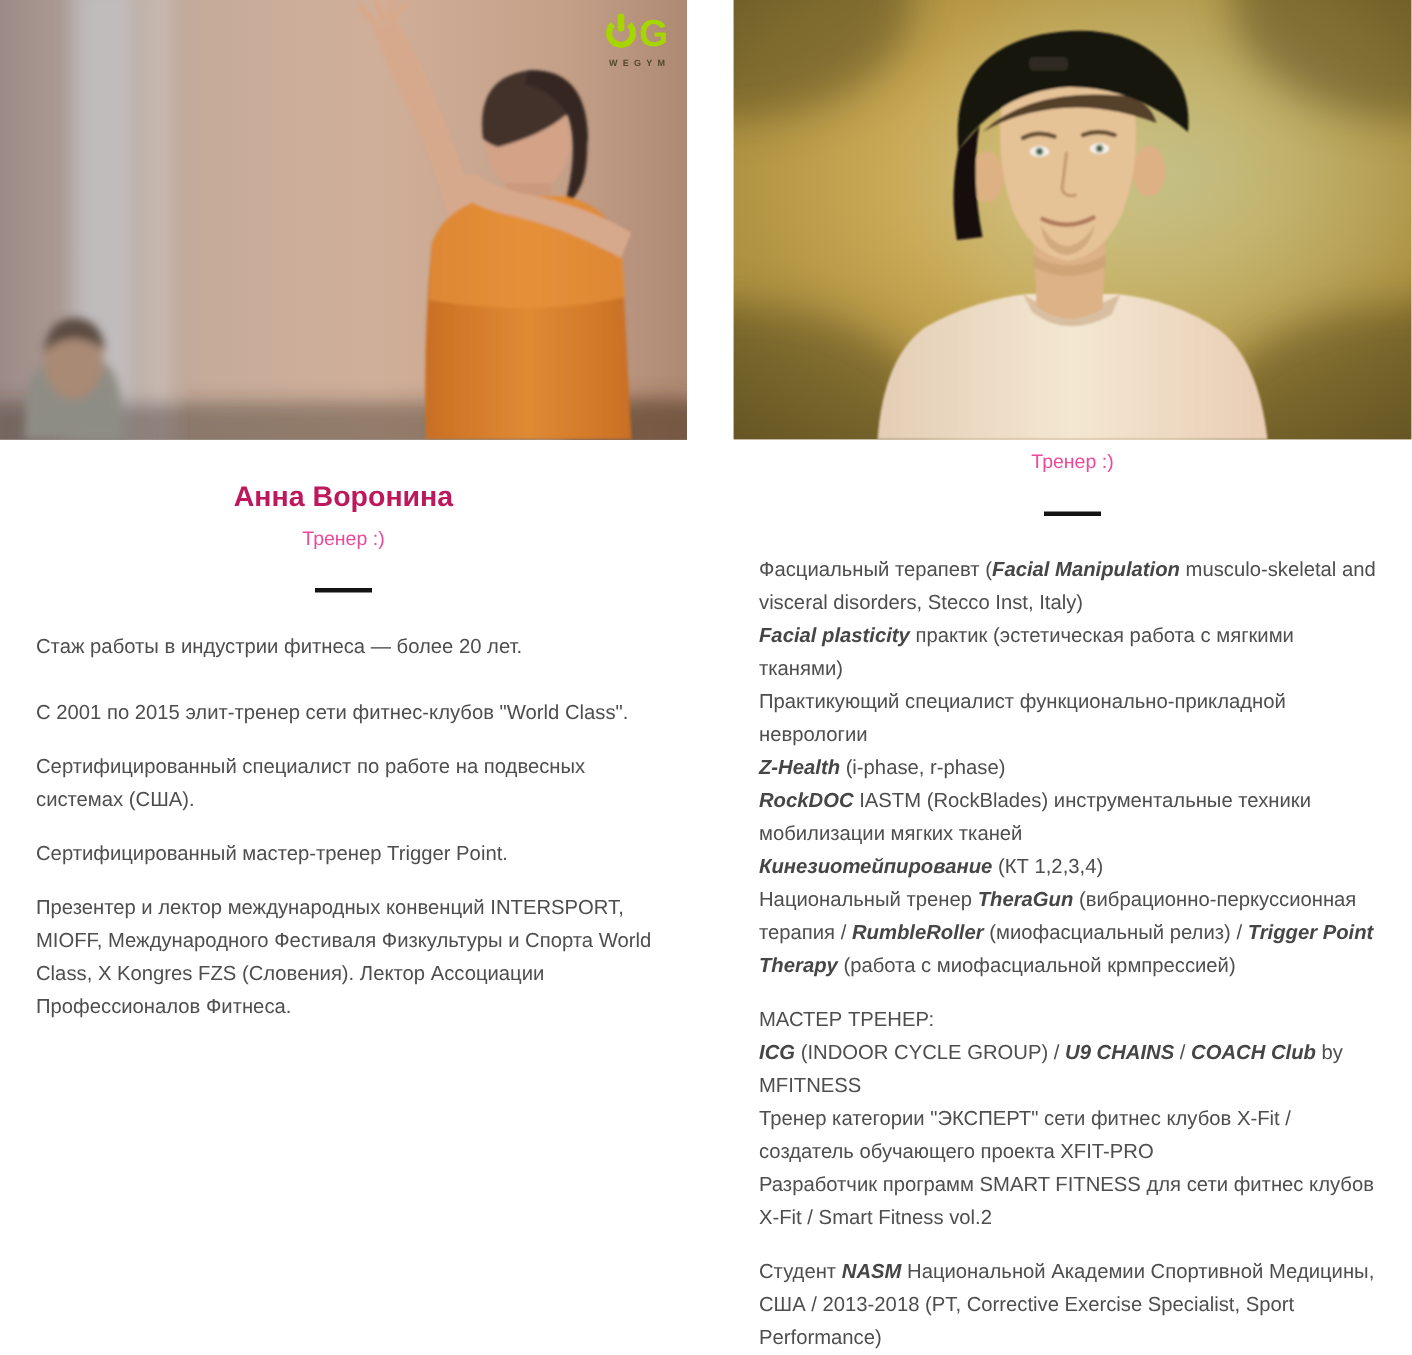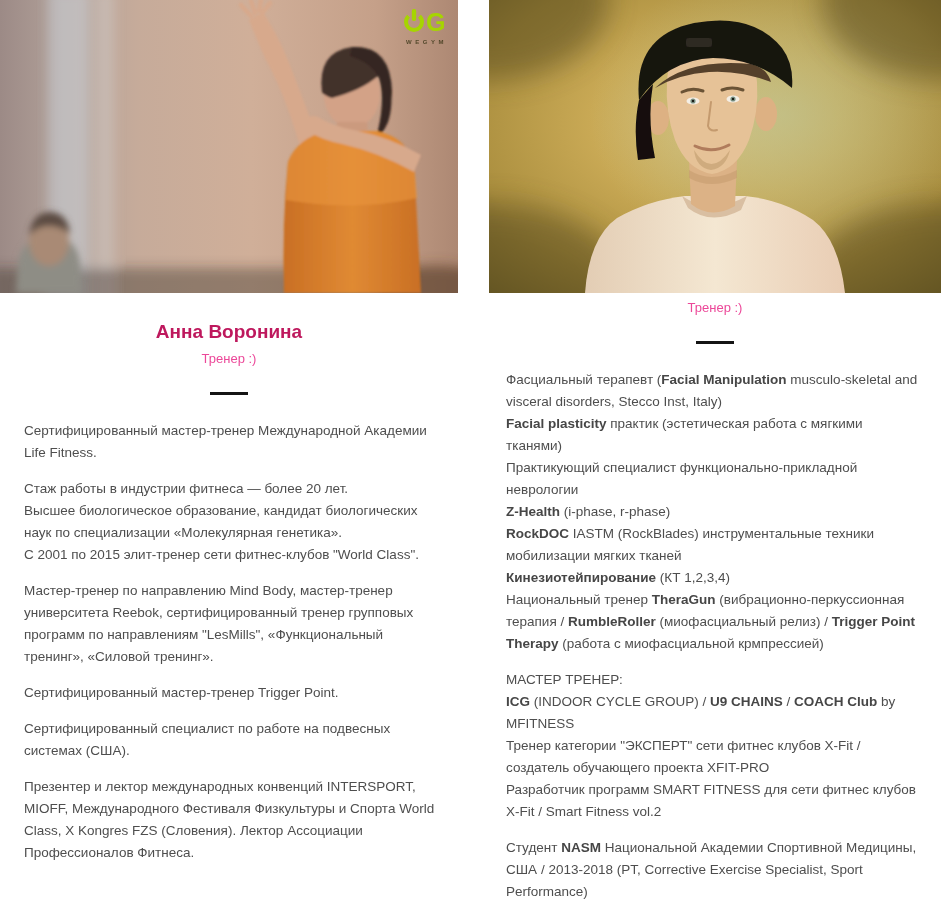--- a/index.html
+++ b/index.html
@@ -58,21 +58,21 @@
   }
   .bio {
     margin-top: 25px;
     font-size: 13.5px;
     line-height: 22px;
     color: #4e4e4e;
   }
   .col-left  .bio { padding: 0 12px 0 24px; }
   .col-right .bio { padding: 0 20px 0 17px; }
   .bio p { margin: 0 0 14px; }
-  .bio .b { font-weight: bold; color: #464646; }
+  .bio .b { font-weight: bold; color: #464646; font-style: italic; }
 </style>
 </head>
 <body>
 
 <div class="page">
 
   <section class="profile col-left">
     <div class="photo">
       <svg class="scene" viewBox="0 0 458 293" preserveAspectRatio="none">
         <defs>
@@ -137,25 +137,23 @@
           </g>
           <text x="22" y="22.5" font-family="Liberation Sans, sans-serif" font-size="25" font-weight="bold" fill="#A6D500">G</text>
         </svg>
         <div class="logo-word">WEGYM</div>
       </div>
     </div>
     <h2 class="profile-name">Анна Воронина</h2>
     <div class="profile-role">Тренер :)</div>
     <div class="divider"></div>
     <div class="bio">
-        <p><span>Сертифицированный мастер-тренер Международной Академии Life Fitness.</span></p>
-        <p><span>Стаж работы в индустрии фитнеса — более 20 лет.</span><br><span>Высшее биологическое образование, кандидат биологических наук по специализации «Молекулярная генетика».</span><br><span>С 2001 по 2015 элит-тренер сети фитнес-клубов "World Class".</span></p>
-        <p><span>Мастер-тренер по направлению Mind Body, мастер-тренер университета Reebok, сертифицированный тренер групповых программ по направлениям "LesMills", «Функциональный тренинг», «Силовой тренинг».</span></p>
+        <p><span>Стаж работы в индустрии фитнеса — более 20 лет.</span><br><br><span>С 2001 по 2015 элит-тренер сети фитнес-клубов "World Class".</span></p>
+        <p><span>Сертифицированный специалист по работе на подвесных системах (США).</span></p>
         <p><span>Сертифицированный мастер-тренер Trigger Point.</span></p>
-        <p><span>Сертифицированный специалист по работе на подвесных системах (США).</span></p>
         <p><span>Презентер и лектор международных конвенций INTERSPORT, MIOFF, Международного Фестиваля Физкультуры и Спорта World Class, X Kongres FZS (Словения). Лектор Ассоциации Профессионалов Фитнеса.</span></p>
       </div>
   </section>
 
   <section class="profile col-right">
     <div class="photo">
       <svg class="scene" viewBox="0 0 452 293" preserveAspectRatio="none">
         <defs>
           <radialGradient id="rwall" cx="0.5" cy="0.42" r="0.78">
             <stop offset="0" stop-color="#d8bc72"></stop>

